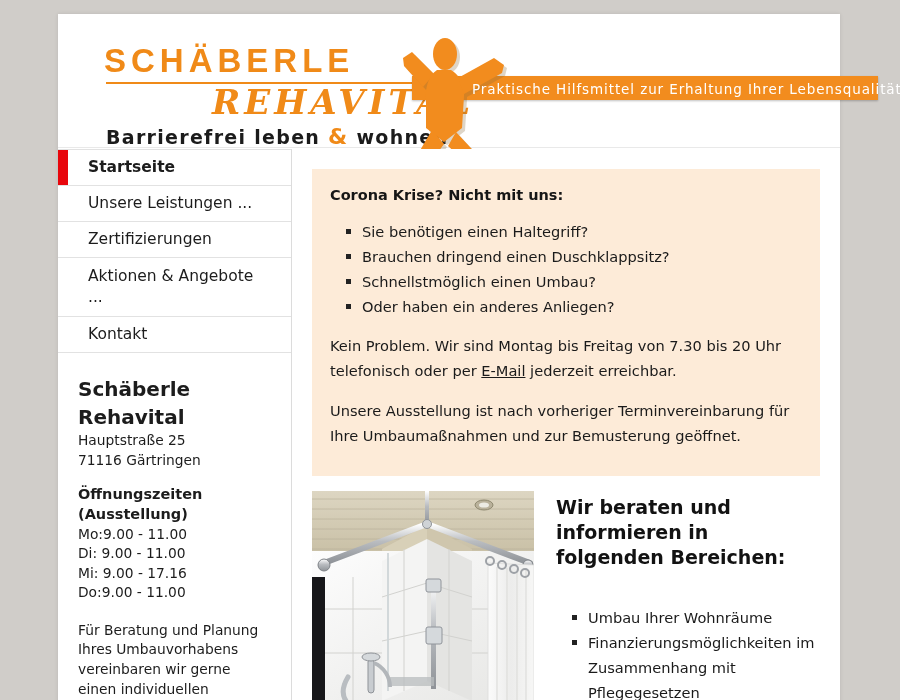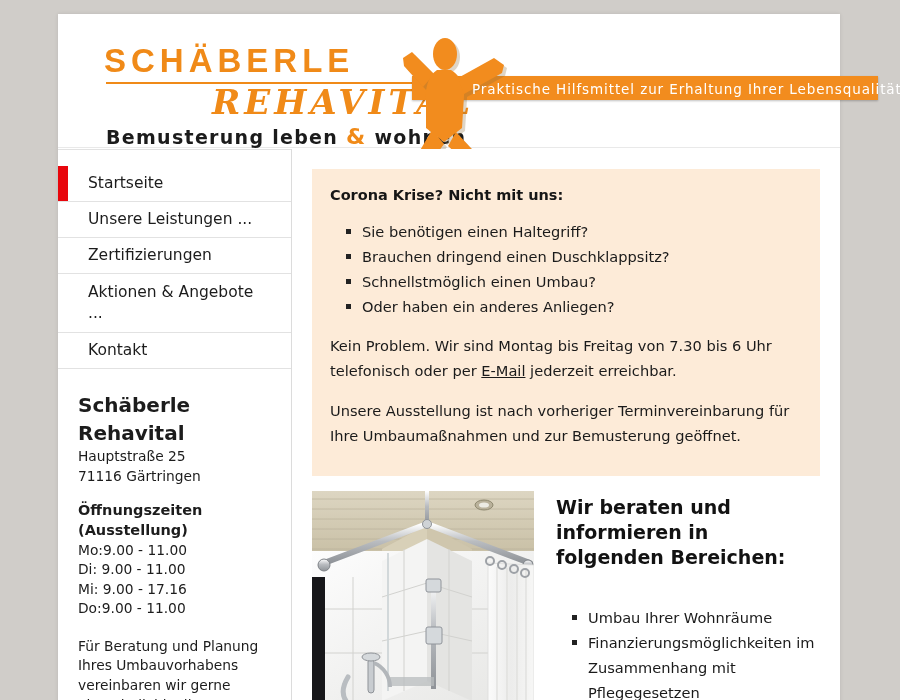--- a/index.html
+++ b/index.html
@@ -119,21 +119,21 @@
     min-height: 35px;
     display: flex;
     align-items: center;
     padding: 7px 10px 7px 30px;
     border-bottom: 1px solid #e2e2e2;
     font-size: 15.5px;
     color: #1c1c1c;
     line-height: 1.35;
     cursor: pointer;
   }
-  .nav-item.active { font-weight: normal; margin-top: 16px; }
+  .nav-item.active { font-weight: bold; }
   .nav-item.active::before {
     content: "";
     position: absolute;
     left: 0; top: 0; bottom: 0;
     width: 10px;
     background: #e8060c;
   }
   .nav-item.multiline { display: block; padding-top: 8px; padding-bottom: 8px; }
   .nav-sub { display: block; }
 
@@ -228,21 +228,21 @@
 <body>
 
 <div id="page">
   <div class="container">
 
     <div class="header">
       <div class="logo-wrap">
         <div class="brand-main">SCHÄBERLE</div>
         <div class="brand-rule"></div>
         <div class="brand-sub">REHAVITAL</div>
-        <div class="brand-claim"><span>Bemusterung leben </span><span class="amp">&amp;</span><span> wohnen</span></div>
+        <div class="brand-claim"><span>Barrierefrei leben </span><span class="amp">&amp;</span><span> wohnen</span></div>
 
         <div class="tagline-bar"></div>
 
         <svg class="figure" viewBox="0 0 180 170">
           <g transform="translate(3,3)" opacity="0.28">
             <ellipse cx="63" cy="22" rx="12" ry="16" fill="#8a6a3a"></ellipse>
             <path d="M55 38 C46 44 43 56 44 70 L44 96 L62 110 L80 96 L82 64 C83 52 76 42 69 38 Z" fill="#8a6a3a"></path>
             <path d="M52 42 L30 20 L21 26 L22 34 L41 55 Z" fill="#8a6a3a"></path>
             <path d="M76 46 L112 26 L122 33 L120 41 L82 62 Z" fill="#8a6a3a"></path>
             <path d="M50 98 L30 132 L20 152 L31 158 L46 134 L62 112 Z" fill="#8a6a3a"></path>
@@ -303,21 +303,21 @@
       <div class="content">
 
         <div class="notice">
           <h2>Corona Krise? Nicht mit uns:</h2>
           <ul class="sq">
             <li>Sie benötigen einen Haltegriff?</li>
             <li>Brauchen dringend einen Duschklappsitz?</li>
             <li>Schnellstmöglich einen Umbau?</li>
             <li>Oder haben ein anderes Anliegen?</li>
           </ul>
-          <p><span>Kein Problem. Wir sind Montag bis Freitag von 7.30 bis 6 Uhr telefonisch oder per </span><span class="mail-link">E-Mail</span><span> jederzeit erreichbar.</span></p>
+          <p><span>Kein Problem. Wir sind Montag bis Freitag von 7.30 bis 20 Uhr telefonisch oder per </span><span class="mail-link">E-Mail</span><span> jederzeit erreichbar.</span></p>
           <p>Unsere Ausstellung ist nach vorheriger Terminvereinbarung für Ihre Umbaumaßnahmen und zur Bemusterung geöffnet.</p>
         </div>
 
         <div class="lower">
           <div class="photo">
             <svg width="222" height="210" viewBox="0 0 222 210">
               <defs>
                 <linearGradient id="ceil" x1="0" y1="0" x2="0" y2="1">
                   <stop offset="0%" stop-color="#ddd6c2"></stop>
                   <stop offset="100%" stop-color="#c9c0a6"></stop>

